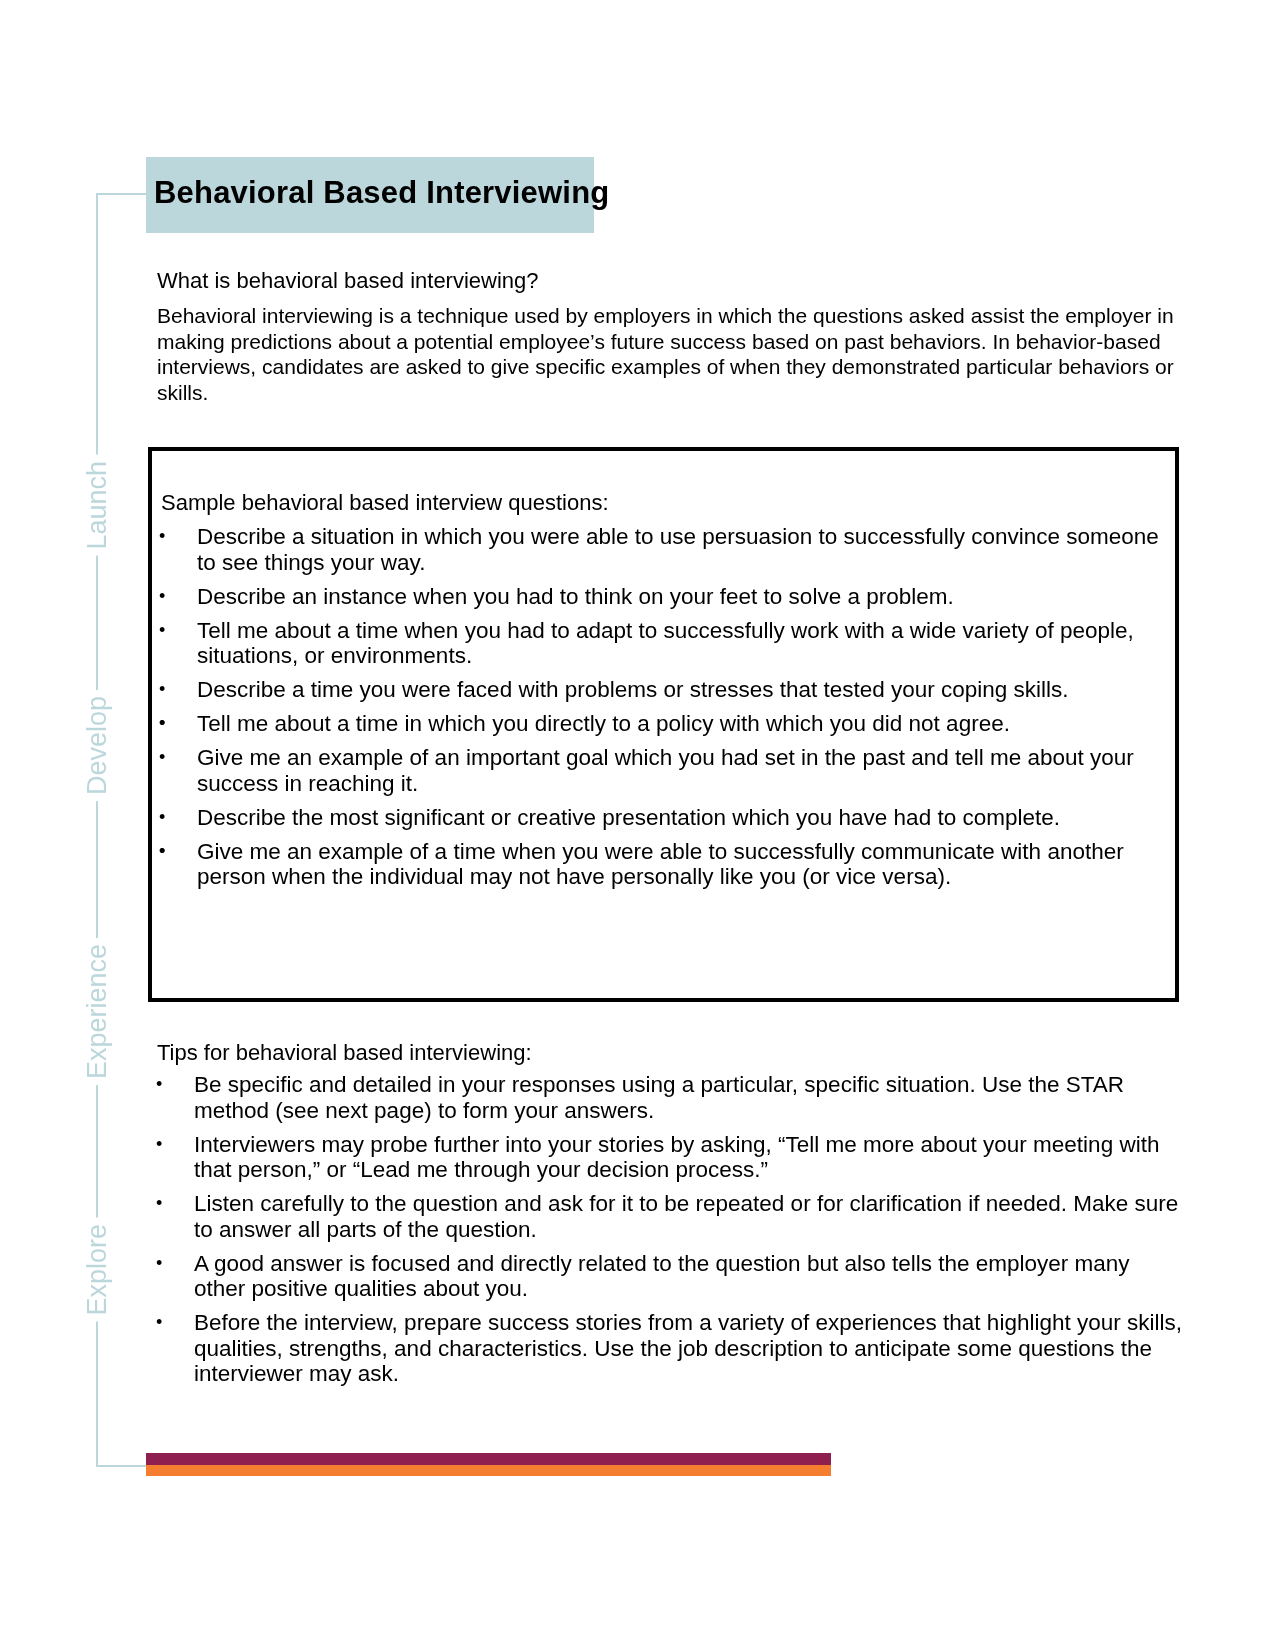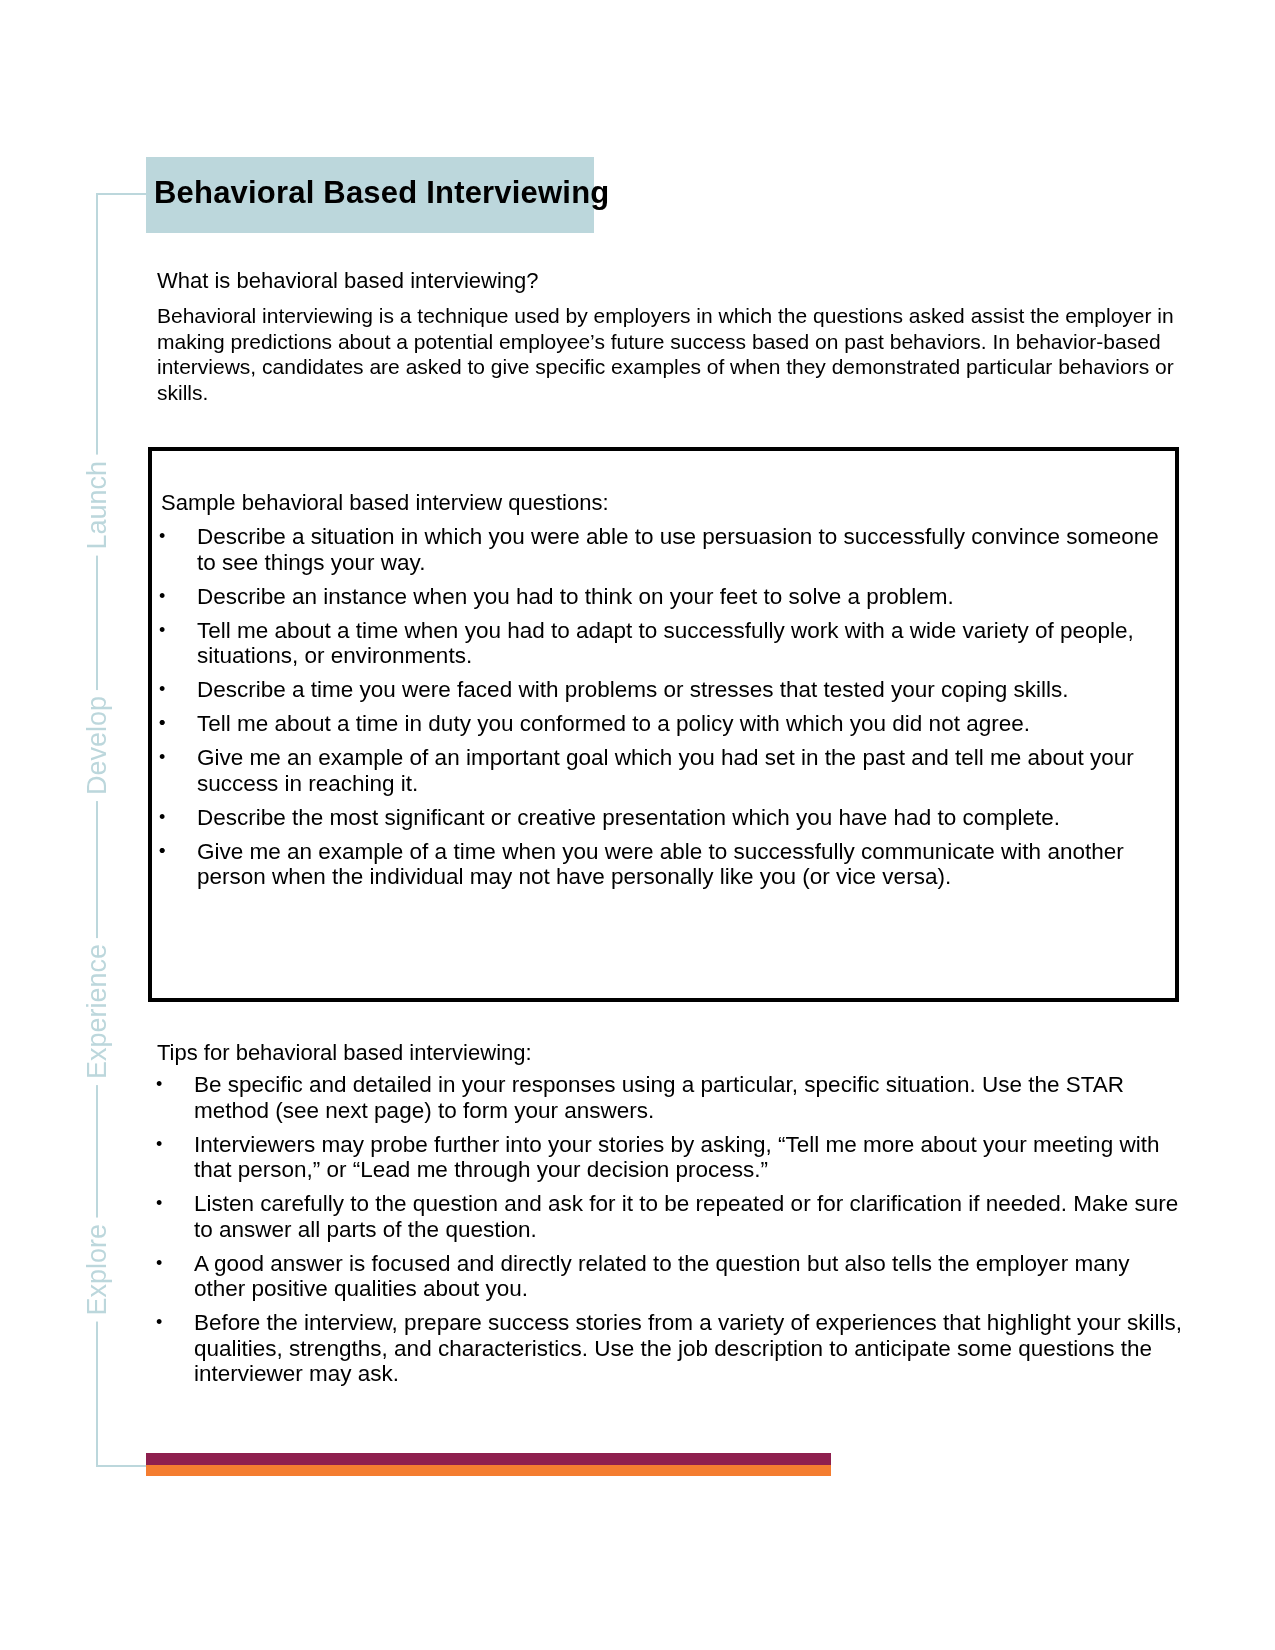--- a/index.html
+++ b/index.html
@@ -56,21 +56,21 @@
 <div class="para">Behavioral interviewing is a technique used by employers in which the questions asked assist the employer in making predictions about a potential employee’s future success based on past behaviors. In behavior-based interviews, candidates are asked to give specific examples of when they demonstrated particular behaviors or skills.</div>
 
 <div class="q-box"></div>
 <div class="h2" style="left:161px; top:490px;">Sample behavioral based interview questions:</div>
 <ul class="blist q-list" id="q-list">
     <li><span class="bullet">•</span><span>Describe a situation in which you were able to use persuasion to successfully convince someone to see things your way.</span></li>
     <li><span class="bullet">•</span><span>Describe an instance when you had to think on your feet to solve a problem.</span></li>
     <li><span class="bullet">•</span><span>Tell me about a time when you had to adapt to successfully work with a wide variety of people, situations, or environments.</span></li>
     <li><span class="bullet">•</span><span>Describe a time you were faced with problems or stresses that tested your coping skills.</span></li>
     <li><span class="bullet">•</span></li>
-    <li><span class="bullet">•</span><span>Tell me about a time in duty you conformed to a policy with which you did not agree.</span></li>
+    <li><span class="bullet">•</span><span>Tell me about a time in which you directly to a policy with which you did not agree.</span></li>
     <li><span class="bullet">•</span><span>Give me an example of an important goal which you had set in the past and tell me about your success in reaching it.</span></li>
     <li><span class="bullet">•</span><span>Describe the most significant or creative presentation which you have had to complete.</span></li>
     <li><span class="bullet">•</span></li>
     <li><span class="bullet">•</span><span>Give me an example of a time when you were able to successfully communicate with another person when the individual may not have personally like you (or vice versa).</span></li>
   </ul>
 
 <div class="h2" style="left:157px; top:1040px;text-align:center;">Tips for behavioral based interviewing:</div>
 <ul class="blist t-list" id="t-list">
     <li><span class="bullet">•</span><span>Be specific and detailed in your responses using a particular, specific situation. Use the STAR method (see next page) to form your answers.</span></li>
     <li><span class="bullet">•</span><span>Interviewers may probe further into your stories by asking, “Tell me more about your meeting with that person,” or “Lead me through your decision process.”</span></li>

